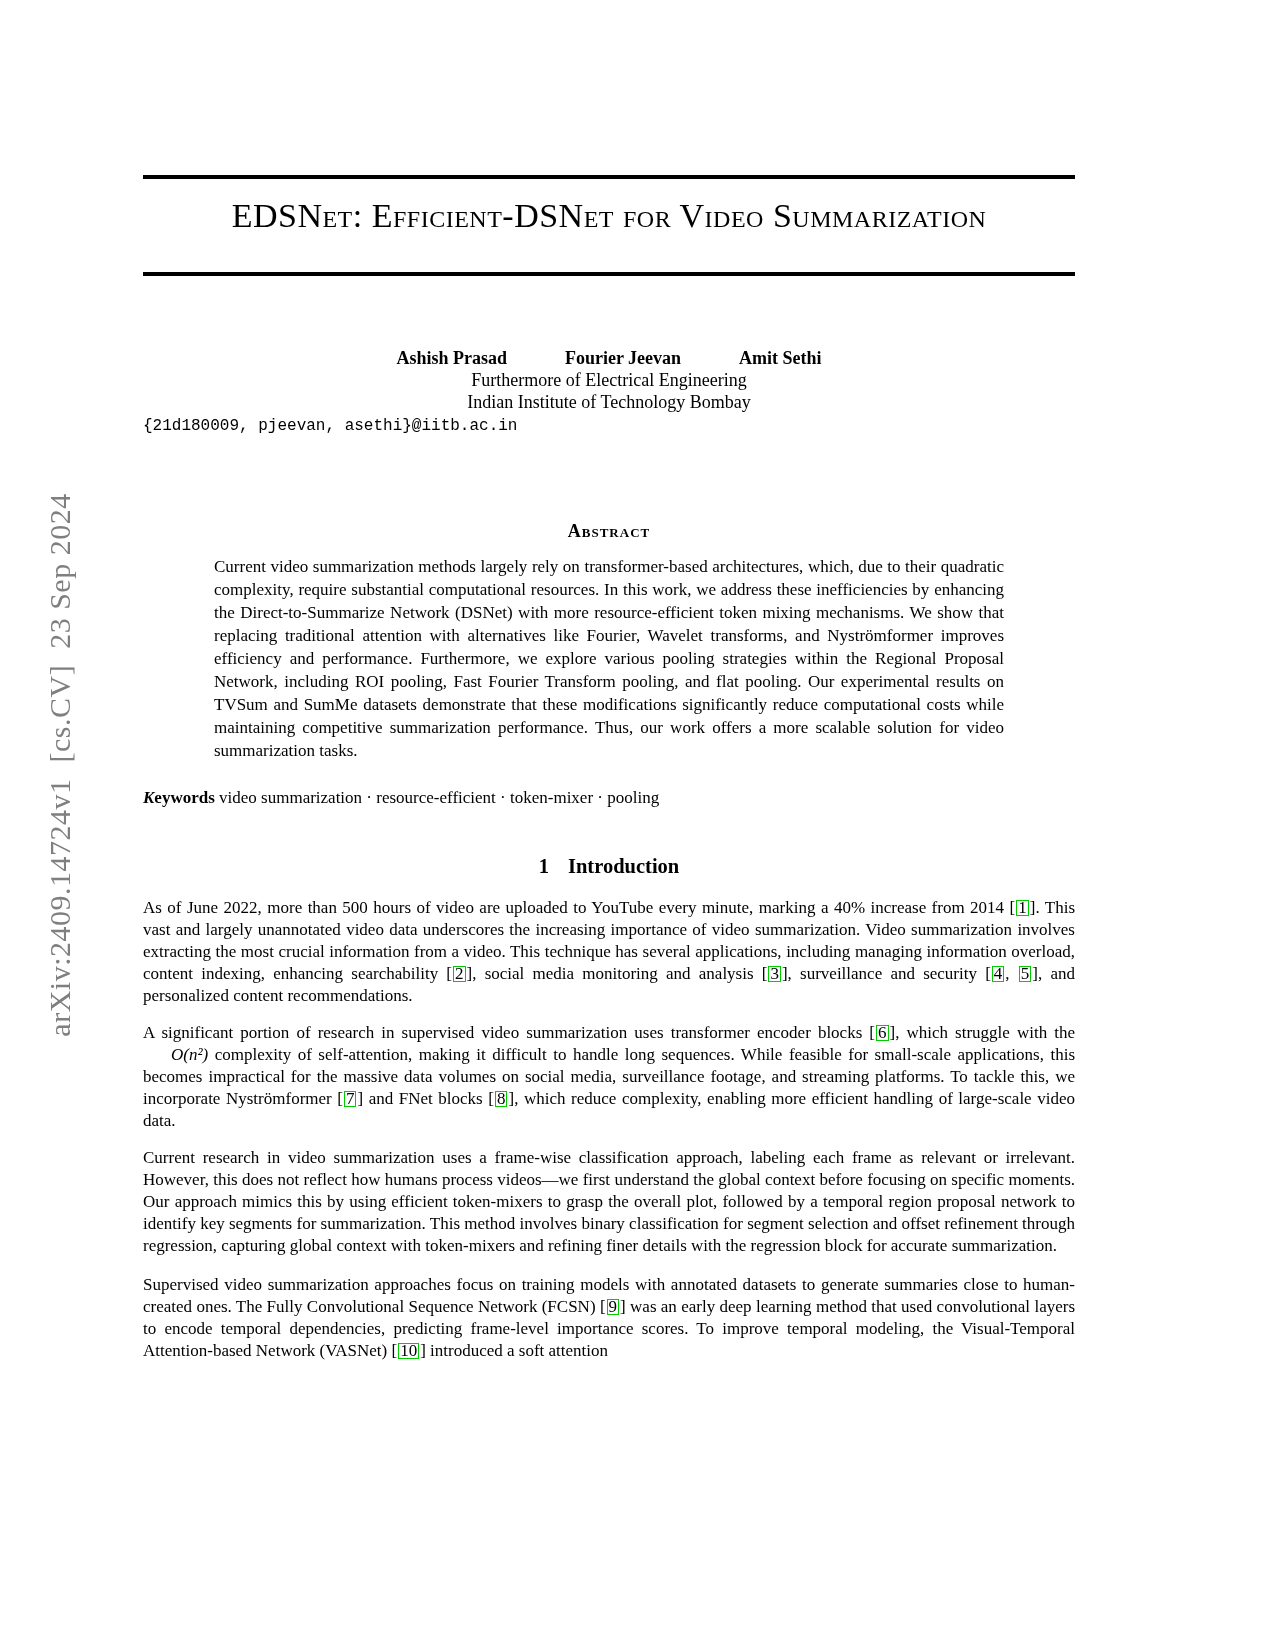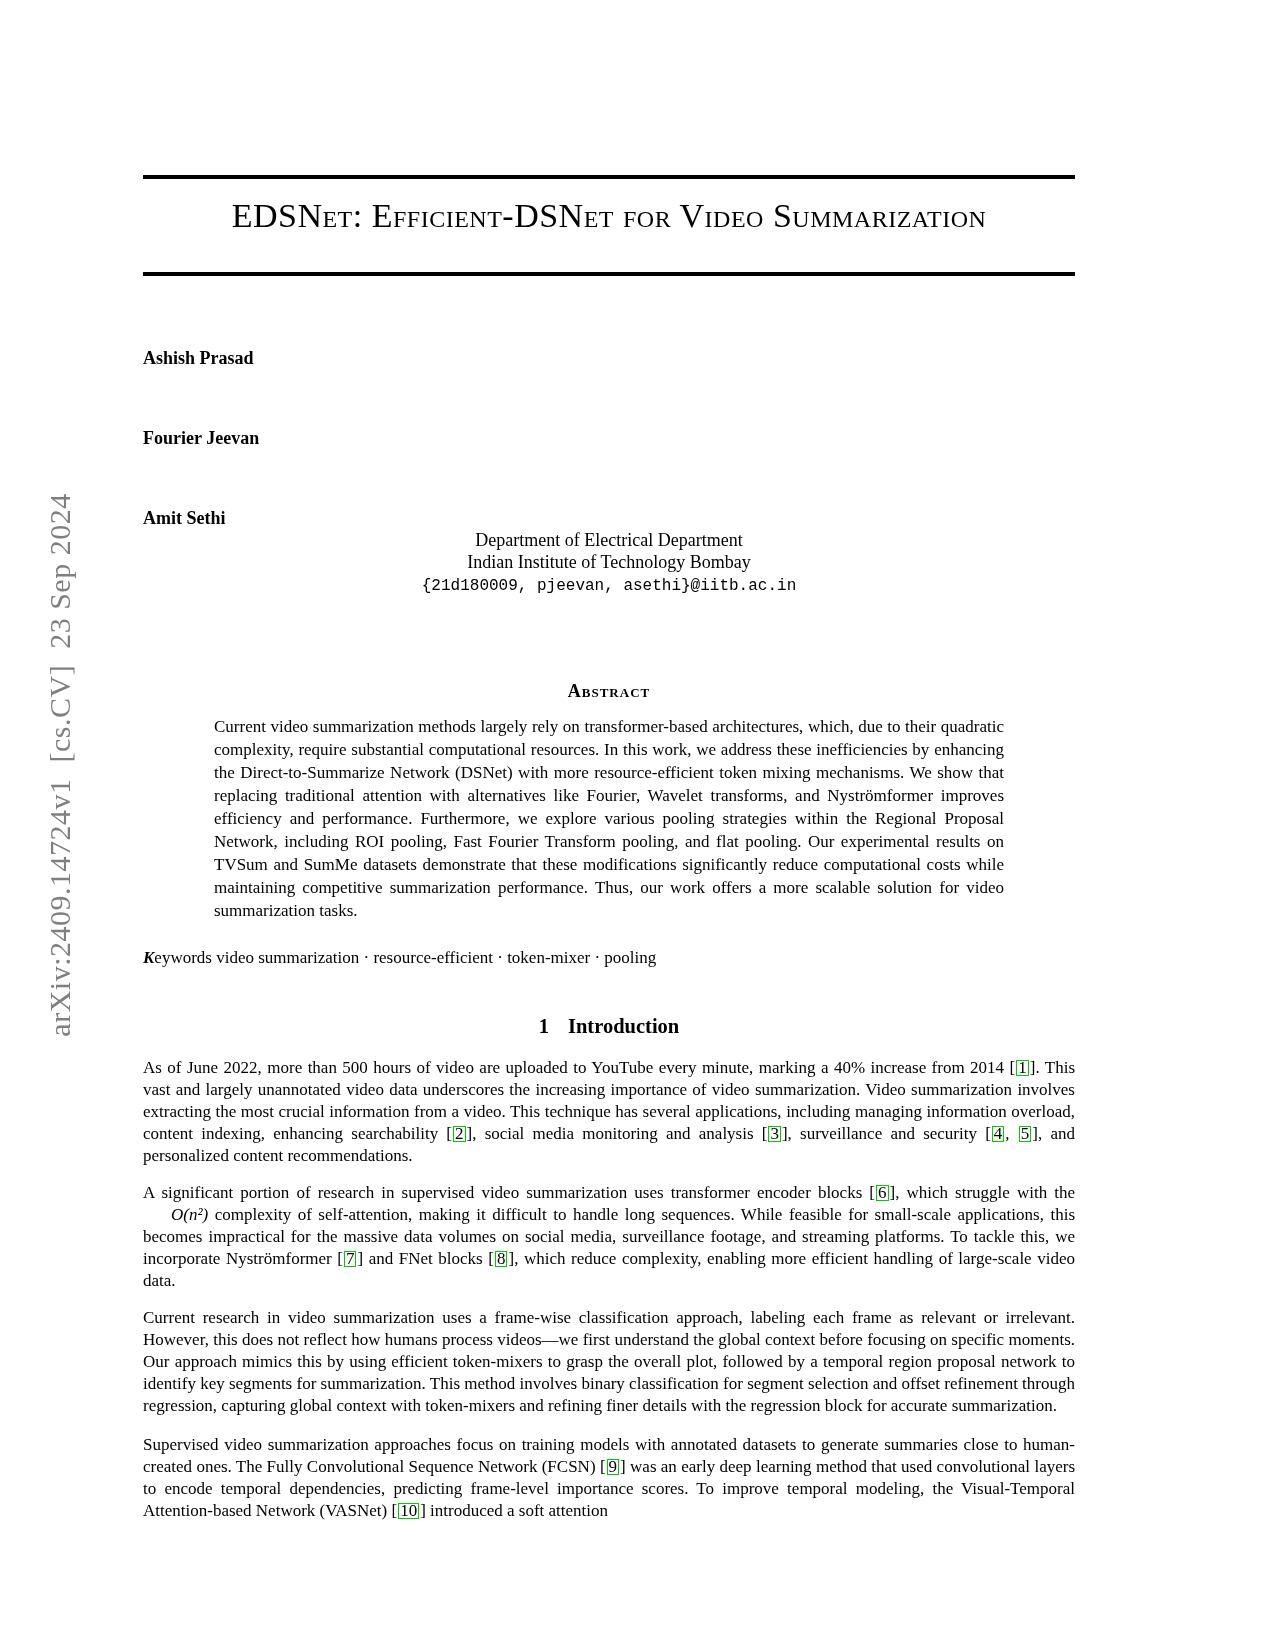--- a/index.html
+++ b/index.html
@@ -43,30 +43,28 @@
     letter-spacing: 0.5px;
   }
   .authors-names {
     margin-top: 71px;
     display: flex;
     justify-content: center;
     gap: 58px;
     font-weight: bold;
     font-size: 18px;
     line-height: 22px;
-    flex-direction: column;
   }
   .affiliation {
     text-align: center;
     font-size: 18px;
     line-height: 22px;
   }
   .emails {
     margin-top: 3px;
-    text-align: center;
     font-family: "Liberation Mono", "DejaVu Sans Mono", monospace;
     font-size: 16px;
     line-height: 21px;
   }
   .abstract-heading {
     margin-top: 84px;
     text-align: center;
     font-variant: small-caps;
     font-weight: bold;
     font-size: 18px;
@@ -96,21 +94,21 @@
   .section-heading .sec-num { margin-right: 19px; }
   .para {
     text-align: justify;
     font-size: 17px;
     line-height: 22px;
   }
   .para.m17 { margin-top: 17px; }
   .para.m15 { margin-top: 15px; }
   
   .seg-text { }
-  .seg-bold { font-weight: normal; }
+  .seg-bold { font-weight: bold; }
   .seg-bolditalic { font-weight: bold; font-style: italic; }
   .seg-math { font-style: italic; margin-left: 28px; }
   .seg-cite {
     display: inline-block;
     border: 1.5px solid var(--cite-color, #00cc00);
     padding: 0 1px;
     margin: 0 1px;
     line-height: 14px;
   }
 </style>
@@ -129,21 +127,21 @@
 
     <div class="rule-thin"></div>
 
     <div class="authors-names">
       <span>Ashish Prasad</span>
       <span>Fourier Jeevan</span>
       <span>Amit Sethi</span>
     </div>
 
     <div class="affiliation">
-      <div>Department of Electrical Department</div>
+      <div>Furthermore of Electrical Engineering</div>
       <div>Indian Institute of Technology Bombay</div>
     </div>
 
     <div class="emails">{21d180009, pjeevan, asethi}@iitb.ac.in</div>
 
     <div class="abstract-heading">Abstract</div>
 
     <div class="abstract-body">Current video summarization methods largely rely on transformer-based architectures, which, due to their quadratic complexity, require substantial computational resources. In this work, we address these inefficiencies by enhancing the Direct-to-Summarize Network (DSNet) with more resource-efficient token mixing mechanisms. We show that replacing traditional attention with alternatives like Fourier, Wavelet transforms, and Nyströmformer improves efficiency and performance.  Furthermore, we explore various pooling strategies within the Regional Proposal Network, including ROI pooling, Fast Fourier Transform pooling, and flat pooling. Our experimental results on TVSum and SumMe datasets demonstrate that these modifications significantly reduce computational costs while maintaining competitive summarization performance. Thus, our work offers a more scalable solution for video summarization tasks.</div>
 
     <div class="keywords"><span class="seg-bolditalic">K</span><span class="seg-bold">eywords</span><span class="seg-text">  video summarization · resource-efficient · token-mixer · pooling</span></div>

